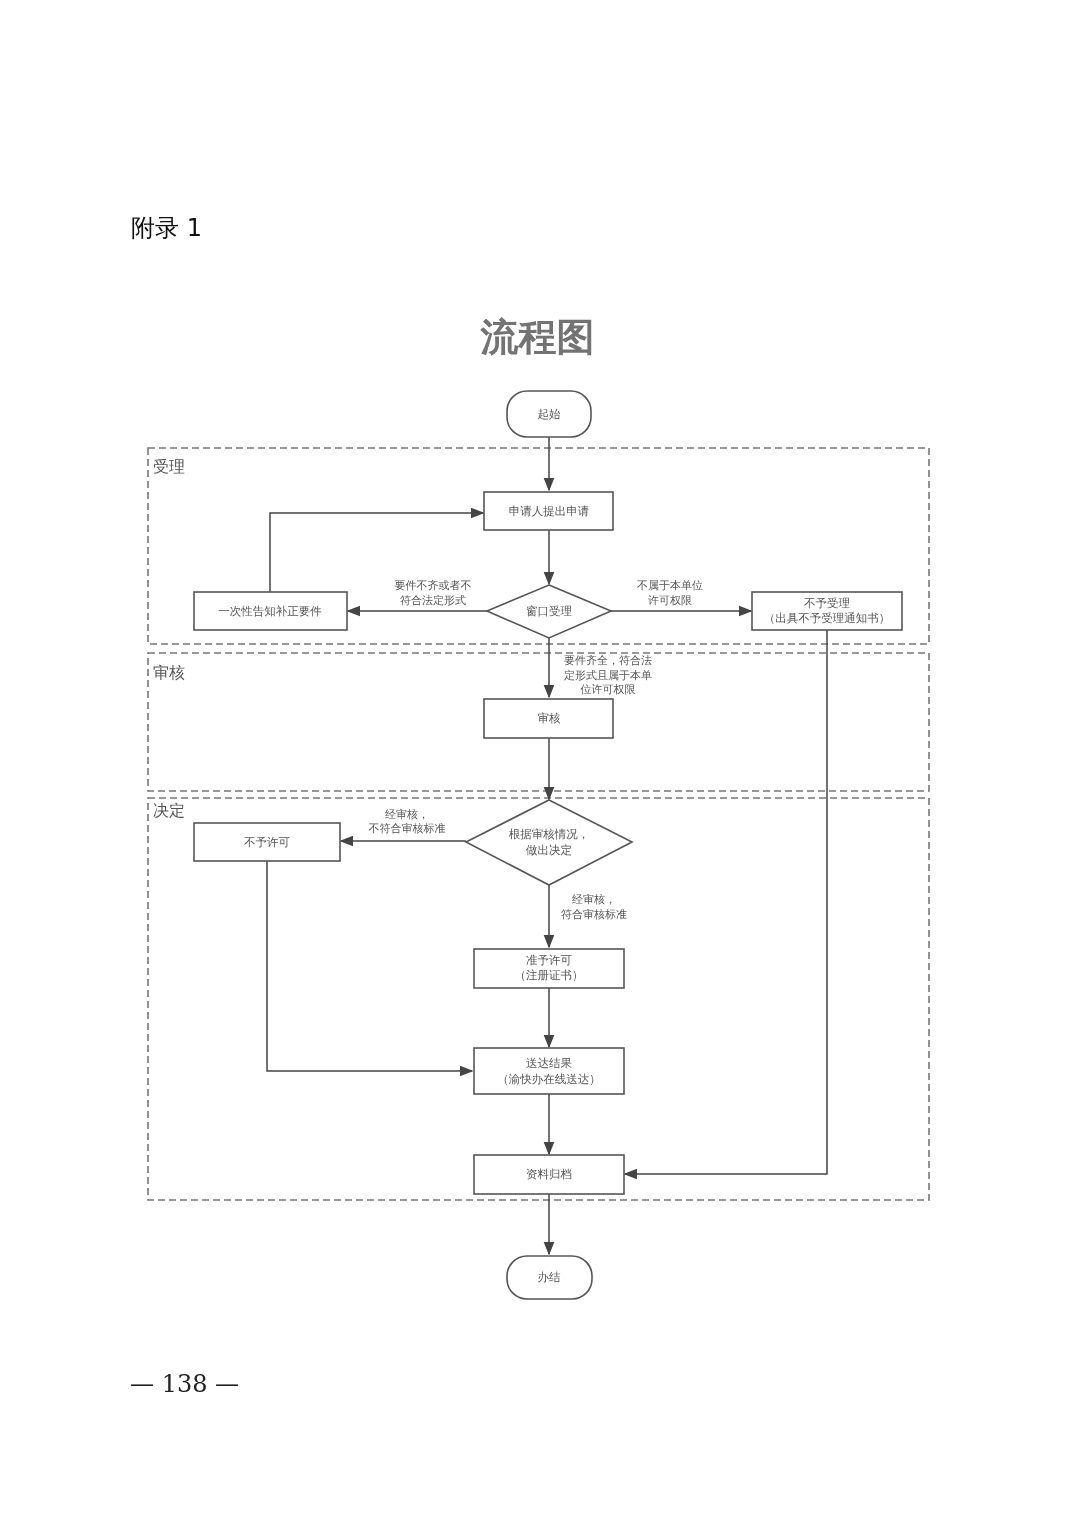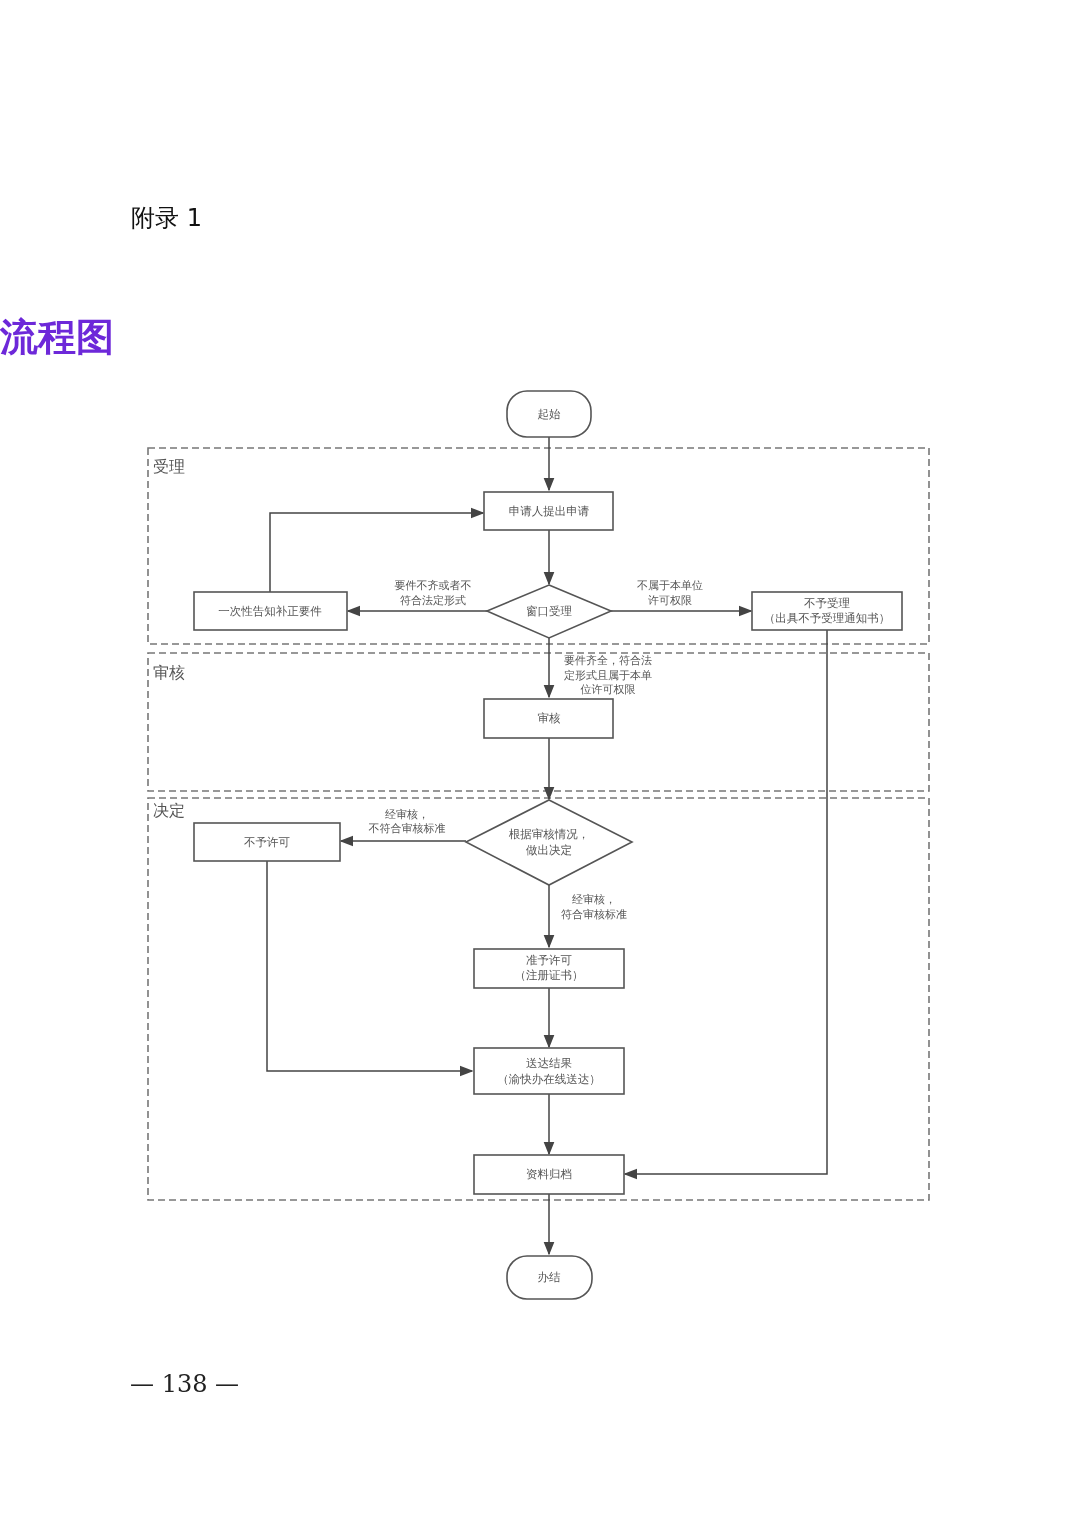--- a/index.html
+++ b/index.html
@@ -1,21 +1,21 @@
 <!DOCTYPE html>
 <html><head>
 <meta charset="utf-8">
 <style>
   html, body { margin: 0; padding: 0; background: #ffffff; }
   body { width: 1075px; height: 1519px; position: relative; overflow: hidden;
          font-family: "DejaVu Sans", sans-serif; color: #111; }
-  .appendix { position: absolute; left: 131px; top: 202px; font-size: 24px; color: #111;
+  .appendix { position: absolute; left: 131px; top: 212px; font-size: 24px; color: #111;
               font-family: "DejaVu Sans", sans-serif; }
-  .title { position: absolute; left: 0; width: 1075px; top: 312px; text-align: left;
-           font-size: 38px; font-weight: bold; font-family: "DejaVu Serif", serif; color: #6d28d9; }
+  .title { position: absolute; left: 0; width: 1075px; top: 312px; text-align: center;
+           font-size: 38px; font-weight: bold; font-family: "DejaVu Serif", serif; color: #737373; }
   .page-num { position: absolute; left: 130px; top: 1370px; font-size: 24px;
               font-family: "DejaVu Serif", serif; color: #222; }
   svg#flow { position: absolute; left: 0; top: 0; }
   svg text { font-family: "DejaVu Sans", sans-serif; fill: #555; }
   .lane-label { font-size: 16px; fill: #555; }
   .node-text { font-size: 11.5px; fill: #555; }
   .edge-text { font-size: 11px; fill: #555; }
 </style>
 </head>
 <body>

